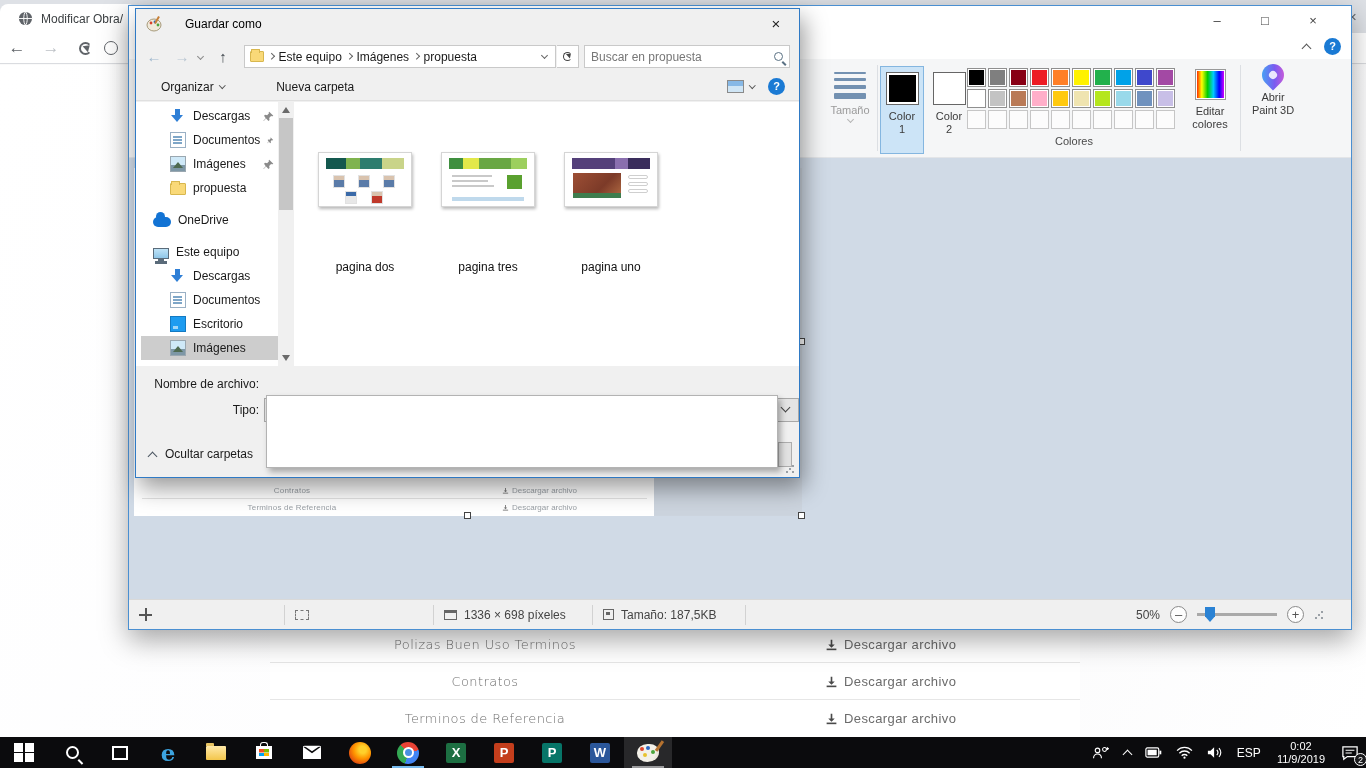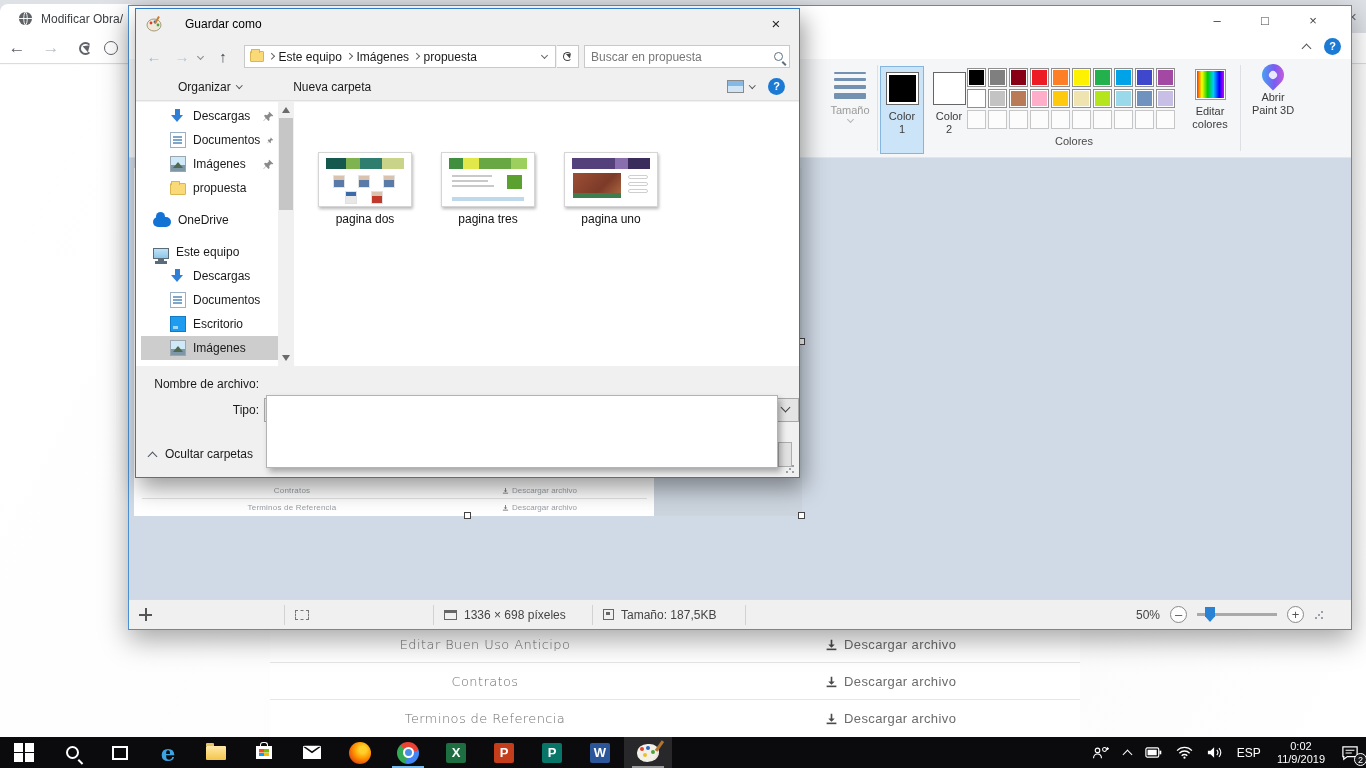--- a/index.html
+++ b/index.html
@@ -120,21 +120,21 @@
   .sb-item.top{padding-left:12px;}
   .sb-item.gap{margin-top:8px;}
   .sb-item.sel{background:#cdcdcd;}
   .pin{margin-left:auto;margin-right:4px;}
   .sb-scroll{position:absolute;left:142px;top:0;width:16px;height:264px;background:#f0f0f0;}
   .sb-thumb{position:absolute;left:1px;top:16px;width:14px;height:92px;background:#c6c6c6;}
   .tri{width:0;height:0;border-left:4px solid transparent;border-right:4px solid transparent;position:absolute;left:4px;}
   .tri.up{border-bottom:6px solid #6b6b6b;top:5px;}
   .tri.dn{border-top:6px solid #6b6b6b;bottom:5px;}
   .files{position:absolute;left:160px;top:0;width:500px;height:264px;}
-  .file-item{position:absolute;width:110px;display:flex;flex-direction:column;align-items:center;}
+  .file-item{position:absolute;width:110px;display:flex;flex-direction:column;align-items:center;gap:48px;}
   .thumb{position:relative;width:94px;height:55px;background:#fff;border:1px solid #d5d5d5;box-shadow:1px 2px 3px rgba(0,0,0,.28);}
   .file-name{margin-top:5px;font-size:12px;color:#111;}
   .tbar{position:absolute;left:7px;top:5px;right:7px;height:11px;}
   .t2 .tbar{background:linear-gradient(90deg,#14584e 0 26%,#7fb34f 26% 44%,#2e7d6e 44% 72%,#c9d489 72%);}
   .t2 .pp{position:absolute;width:12px;height:13px;background:linear-gradient(180deg,#d9c3ae 40%,#5a7ba8 40%);border:1px solid #e2e2e2;}
   .t3 .tbar{background:linear-gradient(90deg,#3f8f3f 0 18%,#e2e84a 18% 38%,#69a744 38% 80%,#9ccf5e 80%);}
   .t3 .line{position:absolute;left:10px;height:2px;background:#c9c9c9;}
   .t3 .logo{position:absolute;right:12px;top:22px;width:15px;height:14px;background:#5aa12f;}
   .t3 .foot{position:absolute;left:10px;bottom:5px;right:10px;height:4px;background:#bfd9ec;}
   .t1 .tbar{background:linear-gradient(90deg,#54407a 0 55%,#8a6fae 55% 72%,#3a2d5c 72%);}
@@ -232,21 +232,21 @@
     <div class="chrome-toolbar">
       <span class="nav-glyph">←</span>
       <span class="nav-glyph dis">→</span>
       <span class="refresh-c"></span>
       <span class="info-circ"></span>
     </div>
     <span class="chrome-far-close">×</span>
     <div class="page">
       <div class="doc-table">
         <div class="doc-row">
-          <div class="doc-label">Editar Buen Uso Anticipo</div>
+          <div class="doc-label">Polizas Buen Uso Terminos</div>
           <div class="doc-link">
             <svg class="dl-svg" viewBox="0 0 16 16">
                 <path d="M7 2h2v6h3l-4 4-4-4h3z"></path>
                 <rect x="2" y="13" width="12" height="2"></rect>
               </svg>
             <span>Descargar archivo</span>
           </div>
         </div>
         <div class="doc-row">
           <div class="doc-label">Contratos</div>
@@ -447,21 +447,21 @@
     </div>
     <div class="refresh-btn">
         <span class="refresh-mini"></span>
       </div>
     <div class="searchbox">
       <span>Buscar en propuesta</span>
       <span class="mag"></span>
     </div>
 
     <div class="dlg-toolbar">
-      <div class="tb-item" style="margin-left:42px;">
+      <div class="tb-item" style="margin-left:25px;">
         <span>Organizar</span>
           <span class="chev down" style="width:4.5px;height:4.5px;"></span>
       </div>
       <div class="tb-item" style="margin-left:52px;">
         <span>Nueva carpeta</span>
       </div>
       <div class="tb-item" style="margin-left:auto;margin-right:14px;">
         <span class="views-ic"></span>
           <span class="chev down" style="width:4.5px;height:4.5px;"></span>
       </div>

